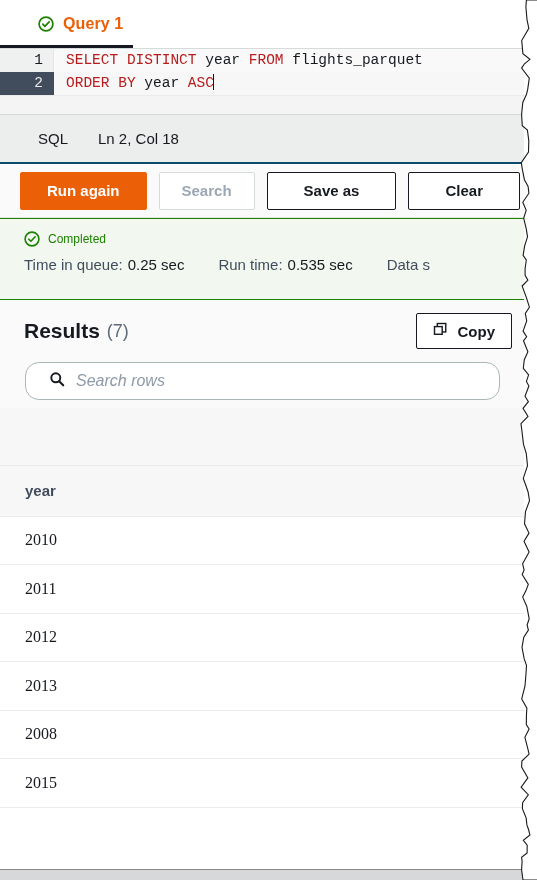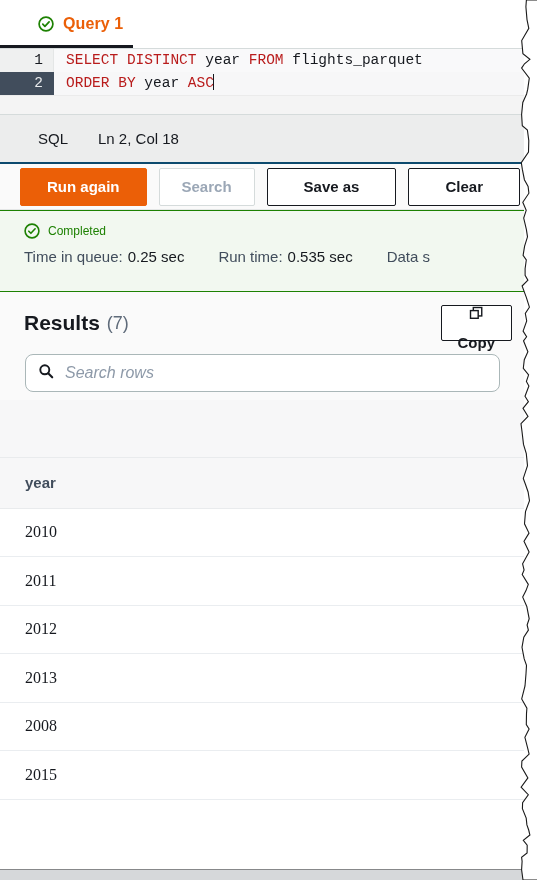--- a/index.html
+++ b/index.html
@@ -140,21 +140,21 @@
     display: flex;
     align-items: center;
     gap: 30px;
     padding-left: 38px;
     font-size: 15px;
     color: #16191f;
   }
 
   
   .actions {
-    height: 46px;
+    height: 54px;
     background: #fafafa;
     display: flex;
     align-items: center;
     gap: 12px;
     padding-left: 20px;
     border-bottom: 1px solid #e4e6e6;
     box-sizing: border-box;
   }
   .btn {
     height: 38px;
@@ -242,35 +242,34 @@
     border-radius: 2px;
     background: #fff;
     display: inline-flex;
     align-items: center;
     gap: 10px;
     padding: 0 16px;
     font-size: 15px;
     font-weight: bold;
     color: #16191f;
     box-sizing: border-box;
-    flex-direction: column;
   }
   .search-row {
     padding: 0 24px 0 25px;
     height: 46px;
   }
   .search-box {
     height: 38px;
     border: 1px solid #aab7b8;
-    border-radius: 8px;
+    border-radius: 14px;
     background: #fff;
     display: flex;
     align-items: center;
     gap: 11px;
-    padding: 0 12px;
+    padding: 0 23px;
     box-sizing: border-box;
     width: 100%;
   }
   .search-ph {
     color: #8d99a8;
     font-style: italic;
     font-size: 16px;
   }
   .spacer-band {
     height: 57px;

